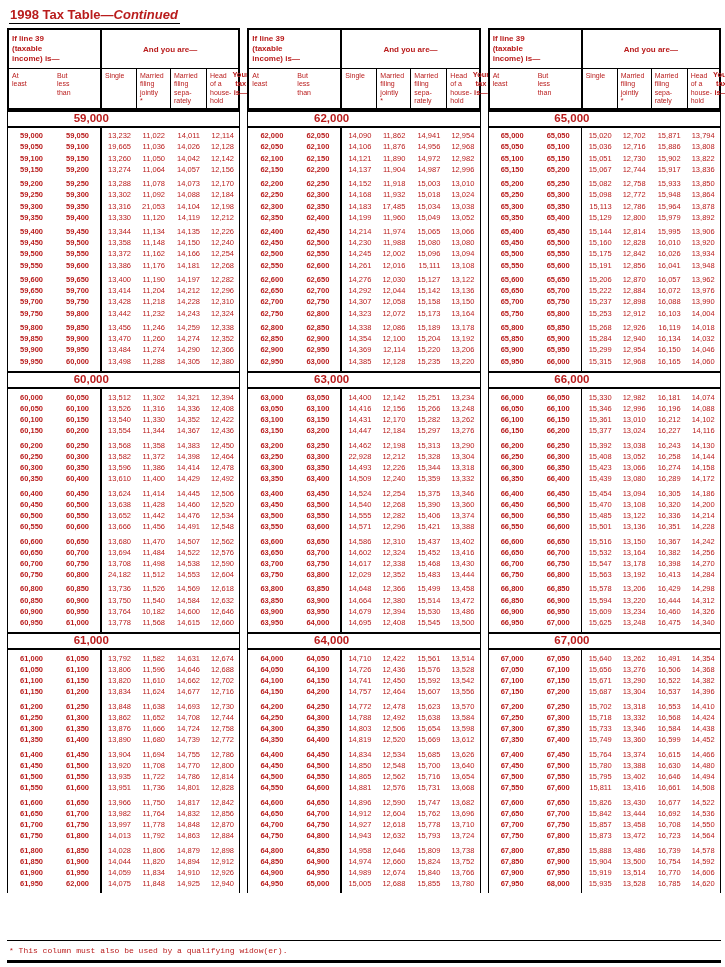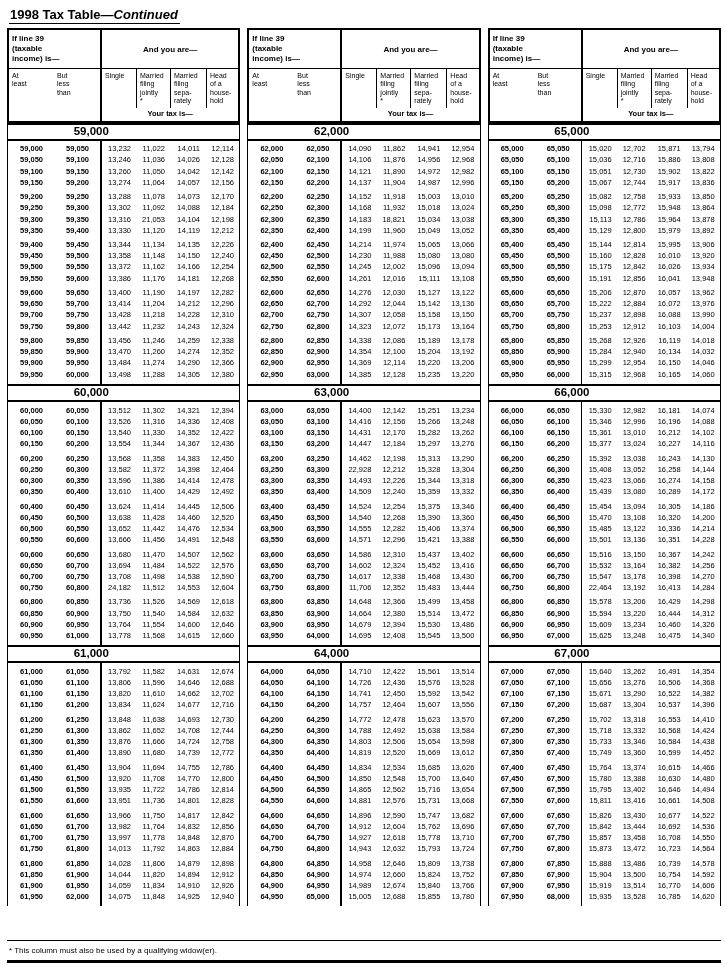--- a/index.html
+++ b/index.html
@@ -1,36 +1,36 @@
 <!DOCTYPE html>
 <html><head>
 <meta charset="utf-8">
 <style>
   html,body{margin:0;padding:0;background:#fff;}
   .page{
     width:725px;height:967px;box-sizing:border-box;
-    font-family:"Liberation Sans","DejaVu Sans",sans-serif;color:#000000;
+    font-family:"Liberation Sans","DejaVu Sans",sans-serif;color:#b91c1c;
     padding:5px 4px 4px 7px;display:flex;flex-direction:column;overflow:hidden;
   }
   .title{font-size:13px;font-weight:bold;width:max-content;
     border-bottom:1.5px solid #000;padding:0 2px 1px 1px;margin:2px 0 4px 2px;}
   .title .ti{font-style:italic;}
   .columns{flex:1;display:flex;gap:7px;align-items:stretch;}
   .col{flex:1;display:flex;flex-direction:column;min-width:0;}
   
   .col-header{border:2px solid #000;}
   .hdr-a{display:grid;grid-template-columns:93px 1fr;border-bottom:1.5px solid #000;}
   .income-label{font-weight:bold;font-size:8px;line-height:1.25;padding:4px 2px 4px 3px;
     border-right:2px solid #000;white-space:pre-line;}
   .and-you{display:flex;align-items:center;justify-content:center;
     font-weight:bold;font-size:8px;}
   .hdr-b{display:grid;grid-template-columns:93px 1fr;}
   .inc-cols{display:grid;grid-template-columns:45px 48px;border-right:2px solid #000;}
   .inc-cols .hcell{font-size:7px;line-height:1.2;padding:3px 1px 2px 3px;white-space:pre-line;}
-  .taxzone{display:flex;flex-direction:column;}
+  .taxzone{display:flex;flex-direction:row;}
   .taxlabels{display:grid;grid-template-columns:34px 34px 36px 1fr;flex:1;}
   .taxlabels .hcell{font-size:7px;line-height:1.2;padding:3px 1px 2px 3px;white-space:pre-line;}
   .taxlabels .hcell + .hcell{border-left:1px solid #000;}
   .yourtax{font-weight:bold;font-size:7.5px;text-align:center;padding:1px 0 3px;}
   
   .section{border-left:1.5px solid #000;border-right:1.5px solid #000;}
   .section-label-band{border-top:2.5px solid #000;border-bottom:2.5px solid #000;}
   .slb{font-weight:bold;font-size:11.5px;text-align:center;width:72%;padding:0 0 2px;}
   .rows{position:relative;padding:3px 0 4px;}
   .rows::before{content:"";position:absolute;left:92px;top:0;bottom:0;width:1.5px;background:#000;}
@@ -38,21 +38,21 @@
     align-items:center;}
   .row span{font-size:7.5px;text-align:right;display:block;line-height:1;}
   .row .c0,.row .c1{font-weight:bold;padding-right:7px;}
   .row .c2{padding-right:3px;}
   .row .c3{padding-right:2px;}
   .row .c4{padding-right:4px;}
   .row .c5{padding-right:3px;}
   .row.gap{margin-top:3.6px;}
   
   .footer{border-top:1.5px solid #000;border-bottom:3px solid #000;display:flex;
-    height:19px;margin-top:1px;}
+    height:19px;margin-top:1px;font-family:Liberation Mono, monospace;}
   .footnote{flex:2.05;font-size:8px;display:flex;align-items:center;padding-left:2px;}
   .continued{flex:1;font-size:8px;display:flex;align-items:center;justify-content:flex-end;
     padding-right:3px;border-left:1.5px solid #000;}
 </style>
 </head>
 <body>
 
 <div class="page">
   <div class="title"><span>1998 Tax Table</span><span class="ti">—Continued</span></div>
 
@@ -103,21 +103,21 @@
                 <span class="c0">59,000</span>
                 <span class="c1">59,050</span>
                 <span class="c2">13,232</span>
                 <span class="c3">11,022</span>
                 <span class="c4">14,011</span>
                 <span class="c5">12,114</span>
               </div>
               <div class="row">
                 <span class="c0">59,050</span>
                 <span class="c1">59,100</span>
-                <span class="c2">13,246</span>
+                <span class="c2">19,665</span>
                 <span class="c3">11,036</span>
                 <span class="c4">14,026</span>
                 <span class="c5">12,128</span>
               </div>
               <div class="row">
                 <span class="c0">59,100</span>
                 <span class="c1">59,150</span>
                 <span class="c2">13,260</span>
                 <span class="c3">11,050</span>
                 <span class="c4">14,042</span>
@@ -408,21 +408,21 @@
                 <span class="c1">60,900</span>
                 <span class="c2">13,750</span>
                 <span class="c3">11,540</span>
                 <span class="c4">14,584</span>
                 <span class="c5">12,632</span>
               </div>
               <div class="row">
                 <span class="c0">60,900</span>
                 <span class="c1">60,950</span>
                 <span class="c2">13,764</span>
-                <span class="c3">11,554</span>
+                <span class="c3">10,182</span>
                 <span class="c4">14,600</span>
                 <span class="c5">12,646</span>
               </div>
               <div class="row">
                 <span class="c0">60,950</span>
                 <span class="c1">61,000</span>
                 <span class="c2">13,778</span>
                 <span class="c3">11,568</span>
                 <span class="c4">14,615</span>
                 <span class="c5">12,660</span>
@@ -687,21 +687,21 @@
                 <span class="c1">62,300</span>
                 <span class="c2">14,168</span>
                 <span class="c3">11,932</span>
                 <span class="c4">15,018</span>
                 <span class="c5">13,024</span>
               </div>
               <div class="row">
                 <span class="c0">62,300</span>
                 <span class="c1">62,350</span>
                 <span class="c2">14,183</span>
-                <span class="c3">18,821</span>
+                <span class="c3">17,485</span>
                 <span class="c4">15,034</span>
                 <span class="c5">13,038</span>
               </div>
               <div class="row">
                 <span class="c0">62,350</span>
                 <span class="c1">62,400</span>
                 <span class="c2">14,199</span>
                 <span class="c3">11,960</span>
                 <span class="c4">15,049</span>
                 <span class="c5">13,052</span>
@@ -926,21 +926,21 @@
                 <span class="c0">63,700</span>
                 <span class="c1">63,750</span>
                 <span class="c2">14,617</span>
                 <span class="c3">12,338</span>
                 <span class="c4">15,468</span>
                 <span class="c5">13,430</span>
               </div>
               <div class="row">
                 <span class="c0">63,750</span>
                 <span class="c1">63,800</span>
-                <span class="c2">11,706</span>
+                <span class="c2">12,029</span>
                 <span class="c3">12,352</span>
                 <span class="c4">15,483</span>
                 <span class="c5">13,444</span>
               </div>
               <div class="row gap">
                 <span class="c0">63,800</span>
                 <span class="c1">63,850</span>
                 <span class="c2">14,648</span>
                 <span class="c3">12,366</span>
                 <span class="c4">15,499</span>
@@ -1469,21 +1469,21 @@
                 <span class="c0">66,700</span>
                 <span class="c1">66,750</span>
                 <span class="c2">15,547</span>
                 <span class="c3">13,178</span>
                 <span class="c4">16,398</span>
                 <span class="c5">14,270</span>
               </div>
               <div class="row">
                 <span class="c0">66,750</span>
                 <span class="c1">66,800</span>
-                <span class="c2">22,464</span>
+                <span class="c2">15,563</span>
                 <span class="c3">13,192</span>
                 <span class="c4">16,413</span>
                 <span class="c5">14,284</span>
               </div>
               <div class="row gap">
                 <span class="c0">66,800</span>
                 <span class="c1">66,850</span>
                 <span class="c2">15,578</span>
                 <span class="c3">13,206</span>
                 <span class="c4">16,429</span>

